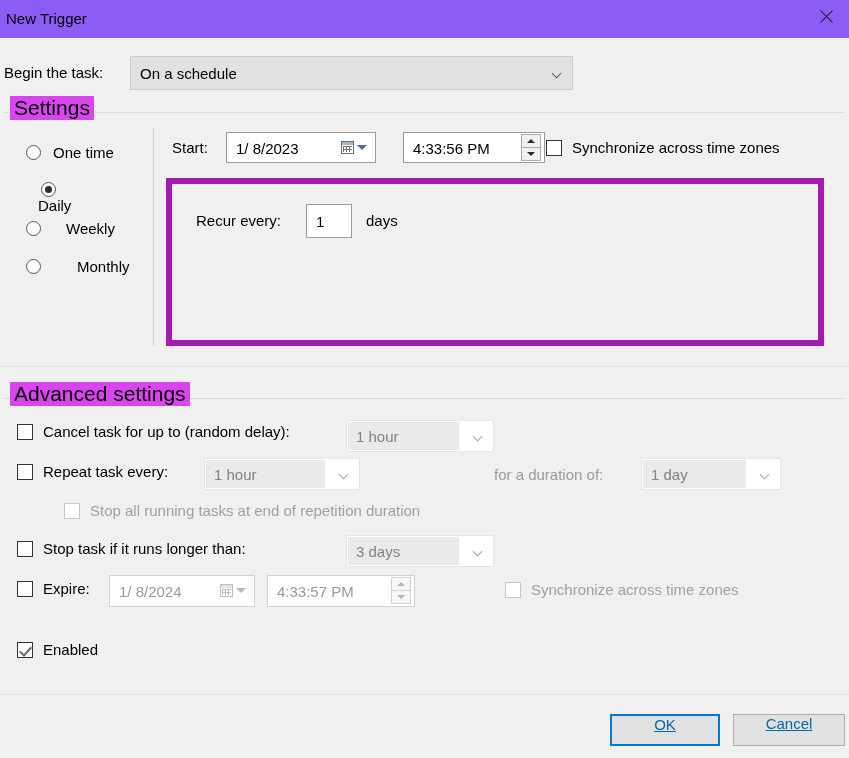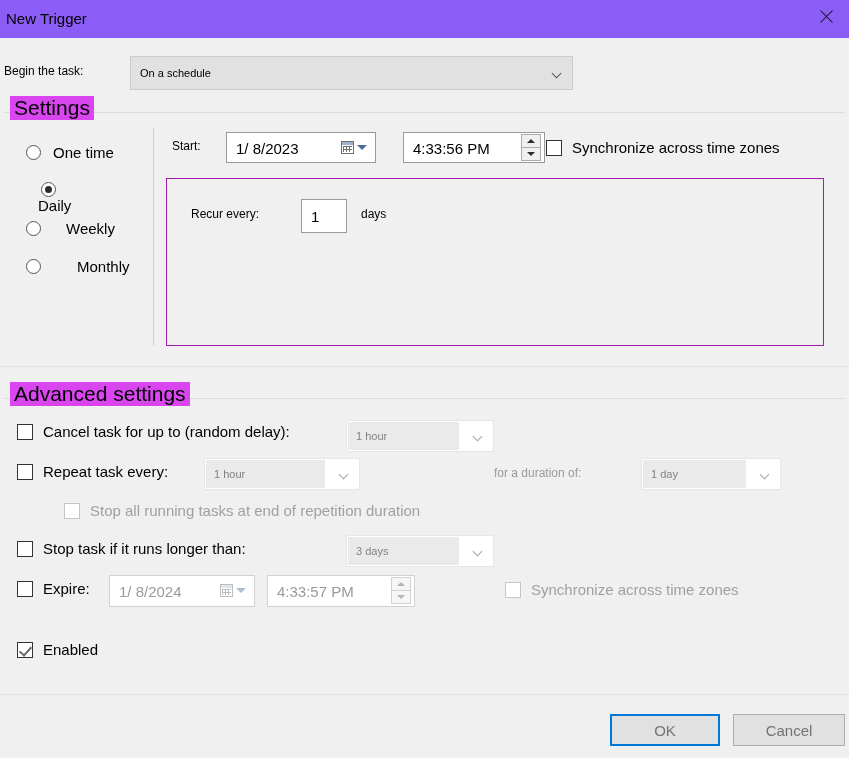--- a/index.html
+++ b/index.html
@@ -40,36 +40,36 @@
   .close-glyph::before, .close-glyph::after {
     content: ""; position: absolute;
     left: -1px; top: 7px;
     width: 17px; height: 1px;
     background: #111111;
   }
   .close-glyph::before { transform: rotate(45deg); }
   .close-glyph::after  { transform: rotate(-45deg); }
 
   
-  .lbl { position: absolute; white-space: nowrap; font-size: 12px; color: #000; }
+  .lbl { position: absolute; white-space: nowrap; font-size: 15px; color: #000; }
   .lbl.dim { color: #9a9a9a; }
 
   
   .combo {
     position: absolute;
     box-sizing: border-box;
     background: #e1e1e1;
     border: 1px solid #cccccc;
     display: flex; align-items: center;
     cursor: default;
   }
   .combo .cbtext {
     position: absolute; left: 9px; top: 50%;
     transform: translateY(-50%);
-    font-size: 11px; color: #000; white-space: nowrap;
+    font-size: 15px; color: #000; white-space: nowrap;
   }
   .combo .chev {
     position: absolute; right: 10px; top: 50%;
     margin-top: -3px;
     width: 9px; height: 9px;
   }
   .combo .chev::before {
     content: ""; position: absolute; left: 0; top: 0;
     width: 6px; height: 6px;
     border-right: 1px solid #5a5a5a;
@@ -208,30 +208,30 @@
   .check-row.disabled .check-label { color: #a0a0a0; }
 
   
   .group-line {
     position: absolute; height: 1px; background: #dcdcdc;
   }
   .group-title { position: absolute; font-size: 21px; color: #000; background: #d946ef; padding: 0 4px; }
   .vdivider { position: absolute; width: 1px; background: #d0d0d0; }
   .panel {
     position: absolute; box-sizing: border-box;
-    border: 1px solid #a21caf; background: #f0f0f0;
+    border: 6px solid #a21caf; background: #f0f0f0;
   }
   .hsep { position: absolute; height: 1px; background: #e0e0e0; }
 
   
   .btn {
     position: absolute; box-sizing: border-box;
     background: #e1e1e1; border: 1px solid #adadad;
-    display: flex; align-items: center; justify-content: center;
-    font-size: 15px; color: #737373; cursor: default;
+    display: flex; align-items: flex-start; justify-content: center;
+    font-size: 15px; color: #0369a1; cursor: default; text-decoration: underline;
   }
   .btn.default { border: 2px solid #0078d7; }
 </style>
 </head>
 <body>
 
 <div id="dialog">
 
   <div class="titlebar">
     <div class="titlebar-text">New Trigger</div>

